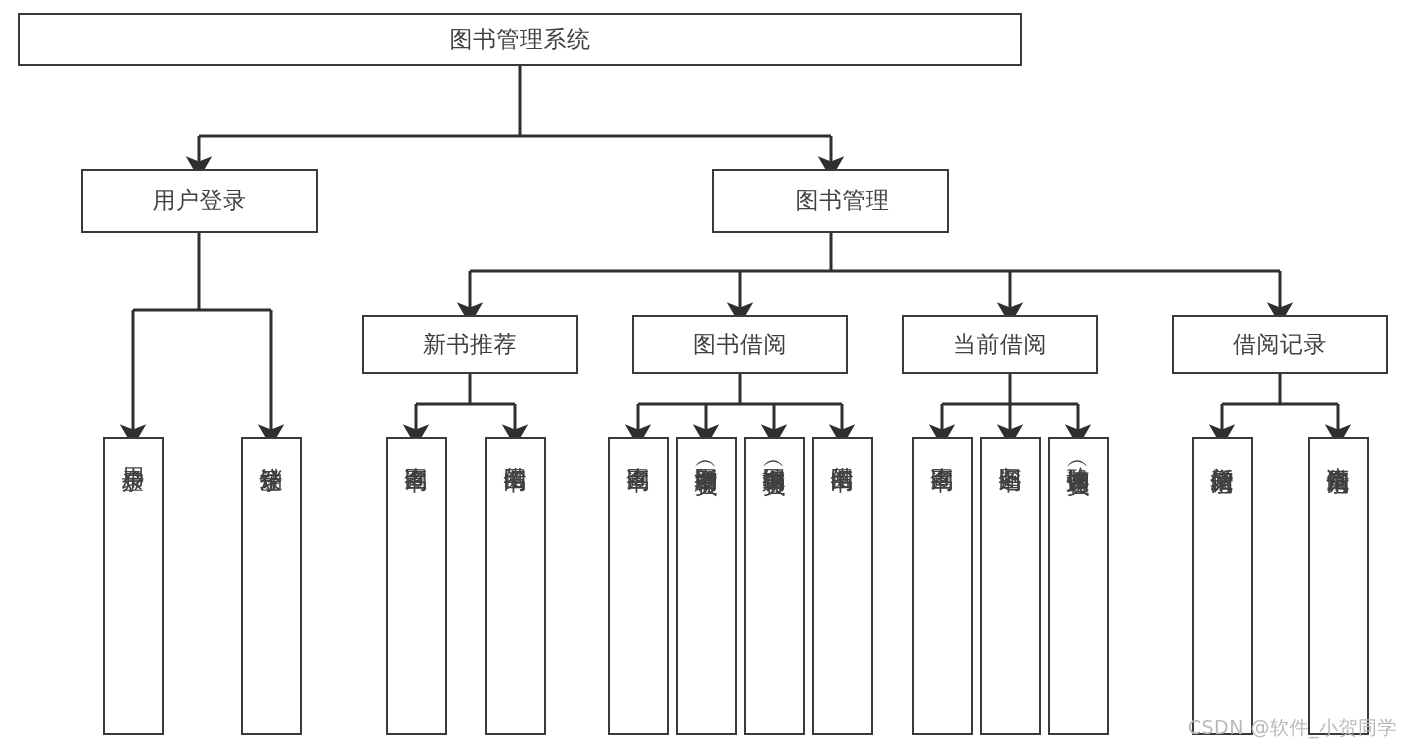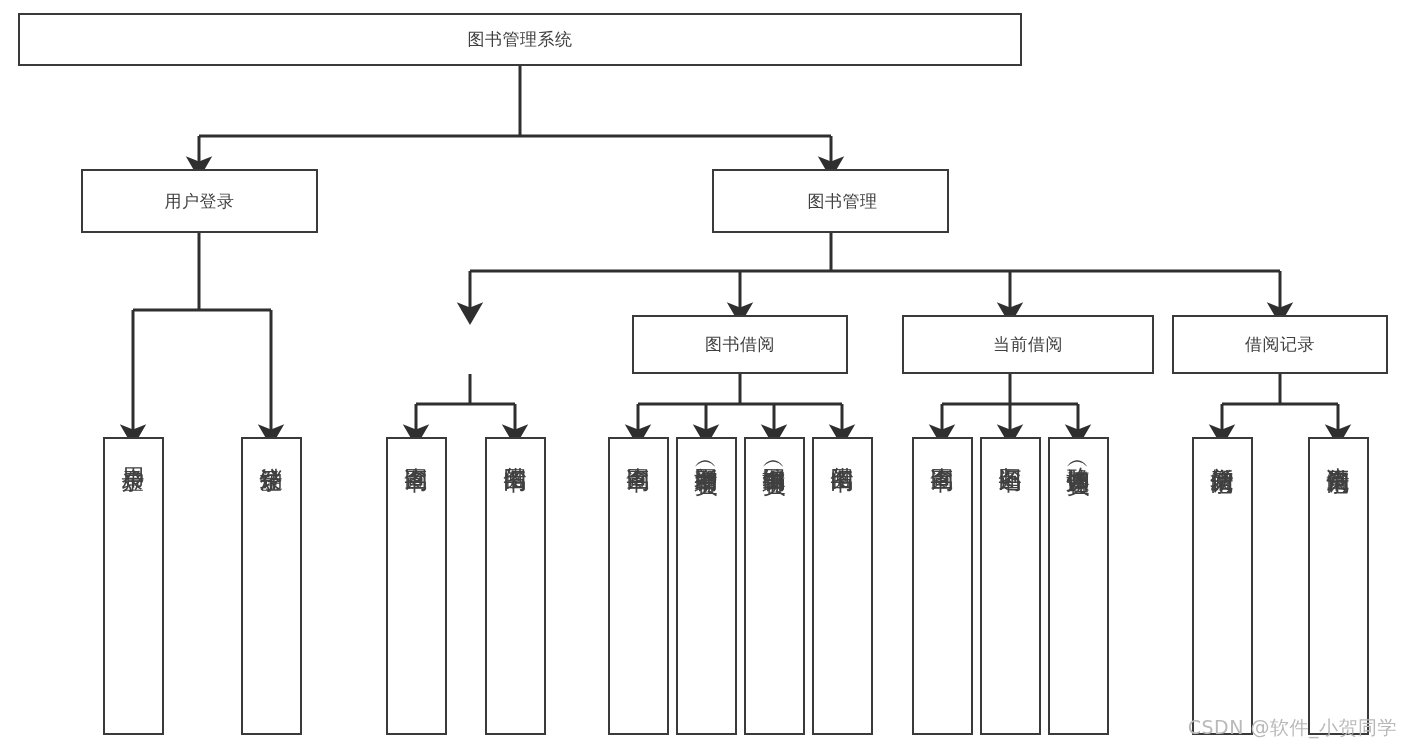--- a/index.html
+++ b/index.html
@@ -29,21 +29,21 @@
     position: absolute;
     box-sizing: border-box;
     border: 2.5px solid #3a3a3a;
     background: #ffffff;
     display: flex;
     align-items: center;
     justify-content: center;
     color: #3d3d3d;
   }
   .node .label {
-    font-size: 17px;
+    font-size: 23px;
     line-height: 1.18;
     letter-spacing: 0.5px;
     color: #404040;
     white-space: nowrap;
   }
   .node.leaf {
     padding: 10px 2px;
     align-items: flex-start;
     justify-content: center;
   }
@@ -128,24 +128,27 @@
     <span class="label">图书管理系统</span>
   </div>
 
   <div class="node" style="left:81px; top:169px; width:237px; height:64px;">
     <span class="label">用户登录</span>
   </div>
   <div class="node" style="left:712px; top:169px; width:237px; height:64px;padding-left:24px;">
     <span class="label">图书管理</span>
   </div>
 
+  <div class="node" style="left:362px; top:315px; width:216px; height:59px;">
+    <span class="label">新书推荐</span>
+  </div>
   <div class="node" style="left:632px; top:315px; width:216px; height:59px;">
     <span class="label">图书借阅</span>
   </div>
-  <div class="node" style="left:902px; top:315px; width:252px; height:59px;">
+  <div class="node" style="left:902px; top:315px; width:196px; height:59px;">
     <span class="label">当前借阅</span>
   </div>
   <div class="node" style="left:1172px; top:315px; width:216px; height:59px;">
     <span class="label">借阅记录</span>
   </div>
 
   <div class="node leaf" style="left:103px; top:437px; width:61px; height:298px;">
     <span class="label">用户登录</span>
   </div>
   <div class="node leaf" style="left:241px; top:437px; width:61px; height:298px;">

